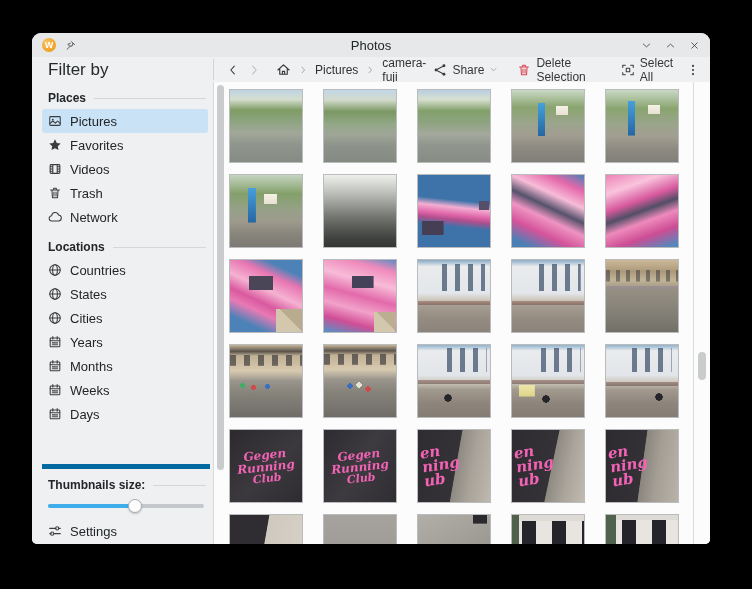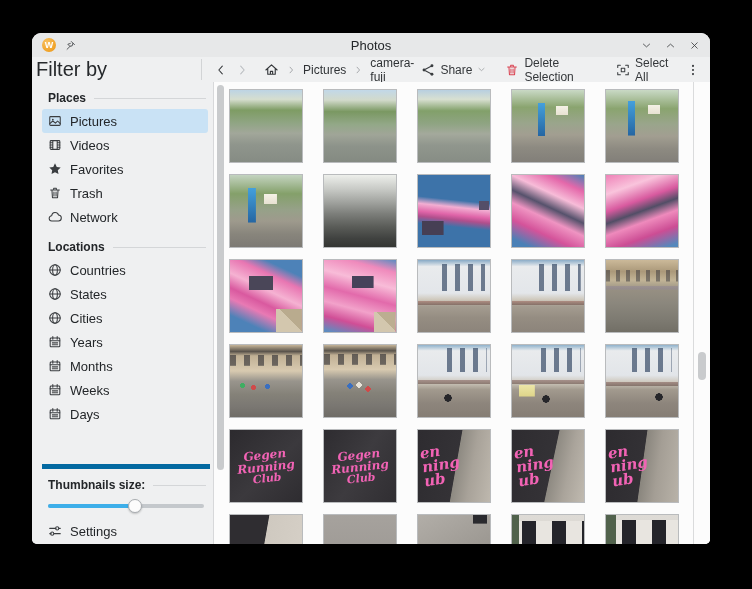--- a/index.html
+++ b/index.html
@@ -10,21 +10,21 @@
   
   .titlebar{height:24px;background:#e7e8e9;display:flex;align-items:center;padding:0 10px;gap:9px;flex:0 0 auto;position:relative;}
   .app-icon{width:14px;height:14px;border-radius:50%;background:radial-gradient(circle at 35% 30%,#f8c05e,#f0a228 70%,#e18d12);
             color:#fff;font-size:9px;font-weight:bold;display:flex;align-items:center;justify-content:center;line-height:1;}
   .pin{color:#3a3d40;display:flex;}
   .win-title{position:absolute;left:0;right:0;text-align:center;font-size:13px;color:#232629;pointer-events:none;}
   .win-controls{margin-left:auto;display:flex;gap:13px;color:#3b3e40;z-index:2;}
   .win-controls span{display:flex;cursor:default;}
   
   .toolbar-row{height:25px;display:flex;align-items:center;flex:0 0 auto;}
-  .filter-heading{width:165px;padding-left:4px;font-size:20px;color:#26292c;flex:0 0 auto;}
+  .filter-heading{width:165px;padding-left:16px;font-size:17px;color:#26292c;flex:0 0 auto;}
   .vsep{width:1px;height:21px;background:#d2d4d6;flex:0 0 auto;}
   .toolbar{flex:1;display:flex;align-items:center;gap:7px;padding:0 10px 0 12px;font-size:12px;color:#34373a;}
   .tb-btn{display:flex;align-items:center;gap:5px;color:#34373a;}
   .tb-btn.disabled{color:#b9bcc0;}
   .crumb-sep{color:#8f9295;display:flex;}
   .crumb{color:#2f3235;}
   .share-group{margin-left:auto;justify-content:center;}
   .danger-icon{color:#da4453;display:flex;}
   .icon{display:flex;color:#3a3d40;}
   .overflow{color:#3a3d40;display:flex;margin-left:4px;}
@@ -182,33 +182,33 @@
                   <rect x="2" y="3" width="12" height="10" rx="1"></rect>
                   <circle cx="5.5" cy="6.3" r="1" fill="currentColor" stroke="none"></circle>
                   <path d="M2 11l3.5-3 3 2.5L11 8l3 3"></path>
                 </svg>
               </span>
               <span>Pictures</span>
             </div>
             <div class="side-item">
               <span class="icon">
                 <svg width="14" height="14" viewBox="0 0 16 16" fill="none" stroke="currentColor" stroke-width="1.2" stroke-linecap="round" stroke-linejoin="round">
+                  <path d="M8 1.5l2 4.1 4.5.6-3.3 3.1.8 4.4L8 11.6l-4 2.1.8-4.4L1.5 6.2l4.5-.6z" fill="currentColor" stroke="none"></path>
+                </svg>
+              </span>
+              <span>Favorites</span>
+            </div>
+            <div class="side-item">
+              <span class="icon">
+                <svg width="14" height="14" viewBox="0 0 16 16" fill="none" stroke="currentColor" stroke-width="1.2" stroke-linecap="round" stroke-linejoin="round">
                   <rect x="2.5" y="3" width="11" height="10" rx="1"></rect>
                   <path d="M5.5 3v10M10.5 3v10M2.5 5.5h3M2.5 8h3M2.5 10.5h3M10.5 5.5h3M10.5 8h3M10.5 10.5h3"></path>
                 </svg>
               </span>
               <span>Videos</span>
-            </div>
-            <div class="side-item">
-              <span class="icon">
-                <svg width="14" height="14" viewBox="0 0 16 16" fill="none" stroke="currentColor" stroke-width="1.2" stroke-linecap="round" stroke-linejoin="round">
-                  <path d="M8 1.5l2 4.1 4.5.6-3.3 3.1.8 4.4L8 11.6l-4 2.1.8-4.4L1.5 6.2l4.5-.6z" fill="currentColor" stroke="none"></path>
-                </svg>
-              </span>
-              <span>Favorites</span>
             </div>
             <div class="side-item">
               <span class="icon">
                 <svg width="14" height="14" viewBox="0 0 16 16" fill="none" stroke="currentColor" stroke-width="1.2" stroke-linecap="round" stroke-linejoin="round">
                   <path d="M3 4.5h10M6.5 4.5v-2h3v2M4.5 4.5l.6 9h5.8l.6-9M6.8 7v4.5M9.2 7v4.5"></path>
                 </svg>
               </span>
               <span>Trash</span>
             </div>
             <div class="side-item">

